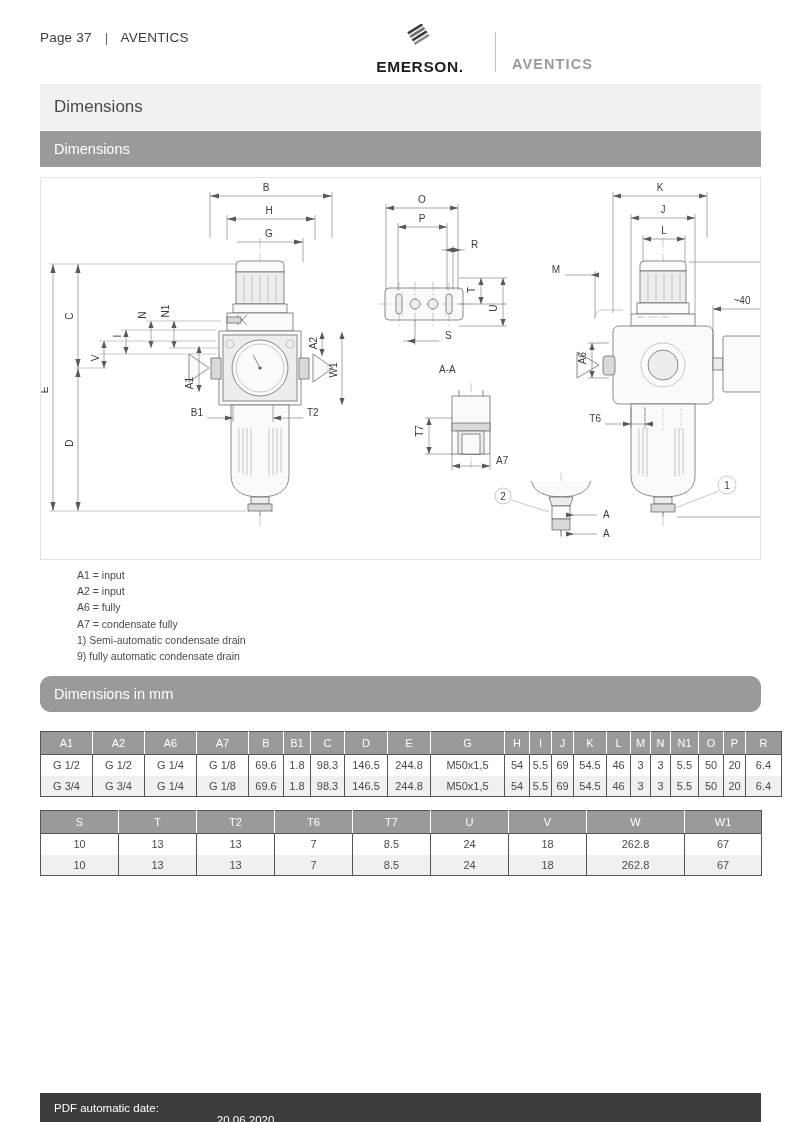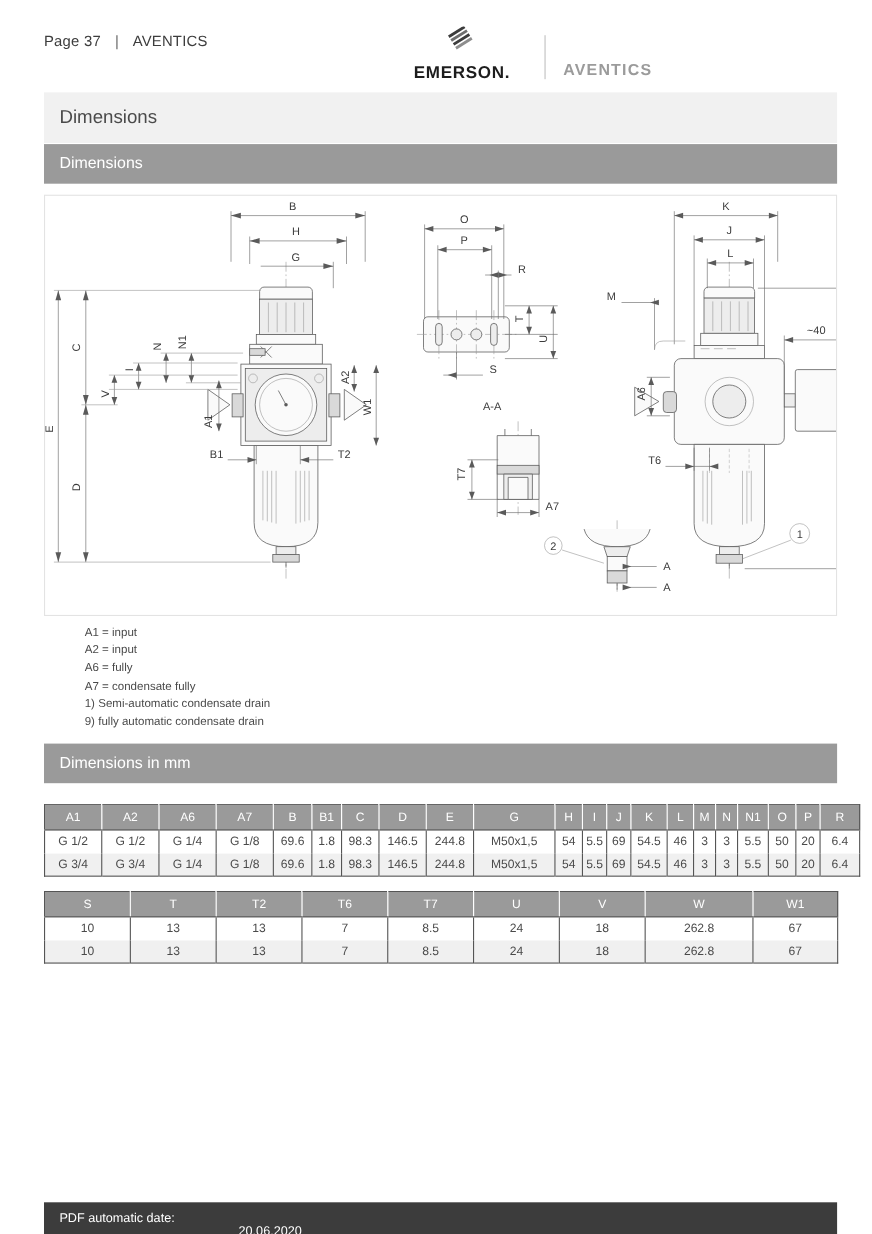--- a/index.html
+++ b/index.html
@@ -58,21 +58,21 @@
     position: absolute; left: 40px; top: 131px; width: 721px; height: 36px;
     background: #9a9a9a;
     display: flex; align-items: center;
   }
   .band-gray span {
     padding-left: 14px; font-size: 14.5px; color: #ffffff;
   }
   .band-gray-2 {
     position: absolute; left: 40px; top: 676px; width: 721px; height: 36px;
     background: #9a9a9a;
-    display: flex; align-items: center;
+    display: flex; align-items: center; border-radius: 11px;
   }
   .band-gray-2 span {
     padding-left: 14px; font-size: 14.5px; color: #ffffff;
   }
 
   
   .drawing-box {
     position: absolute; left: 40px; top: 177px; width: 721px; height: 383px;
     border: 1px solid #e3e3e3; background: #ffffff;
   }

